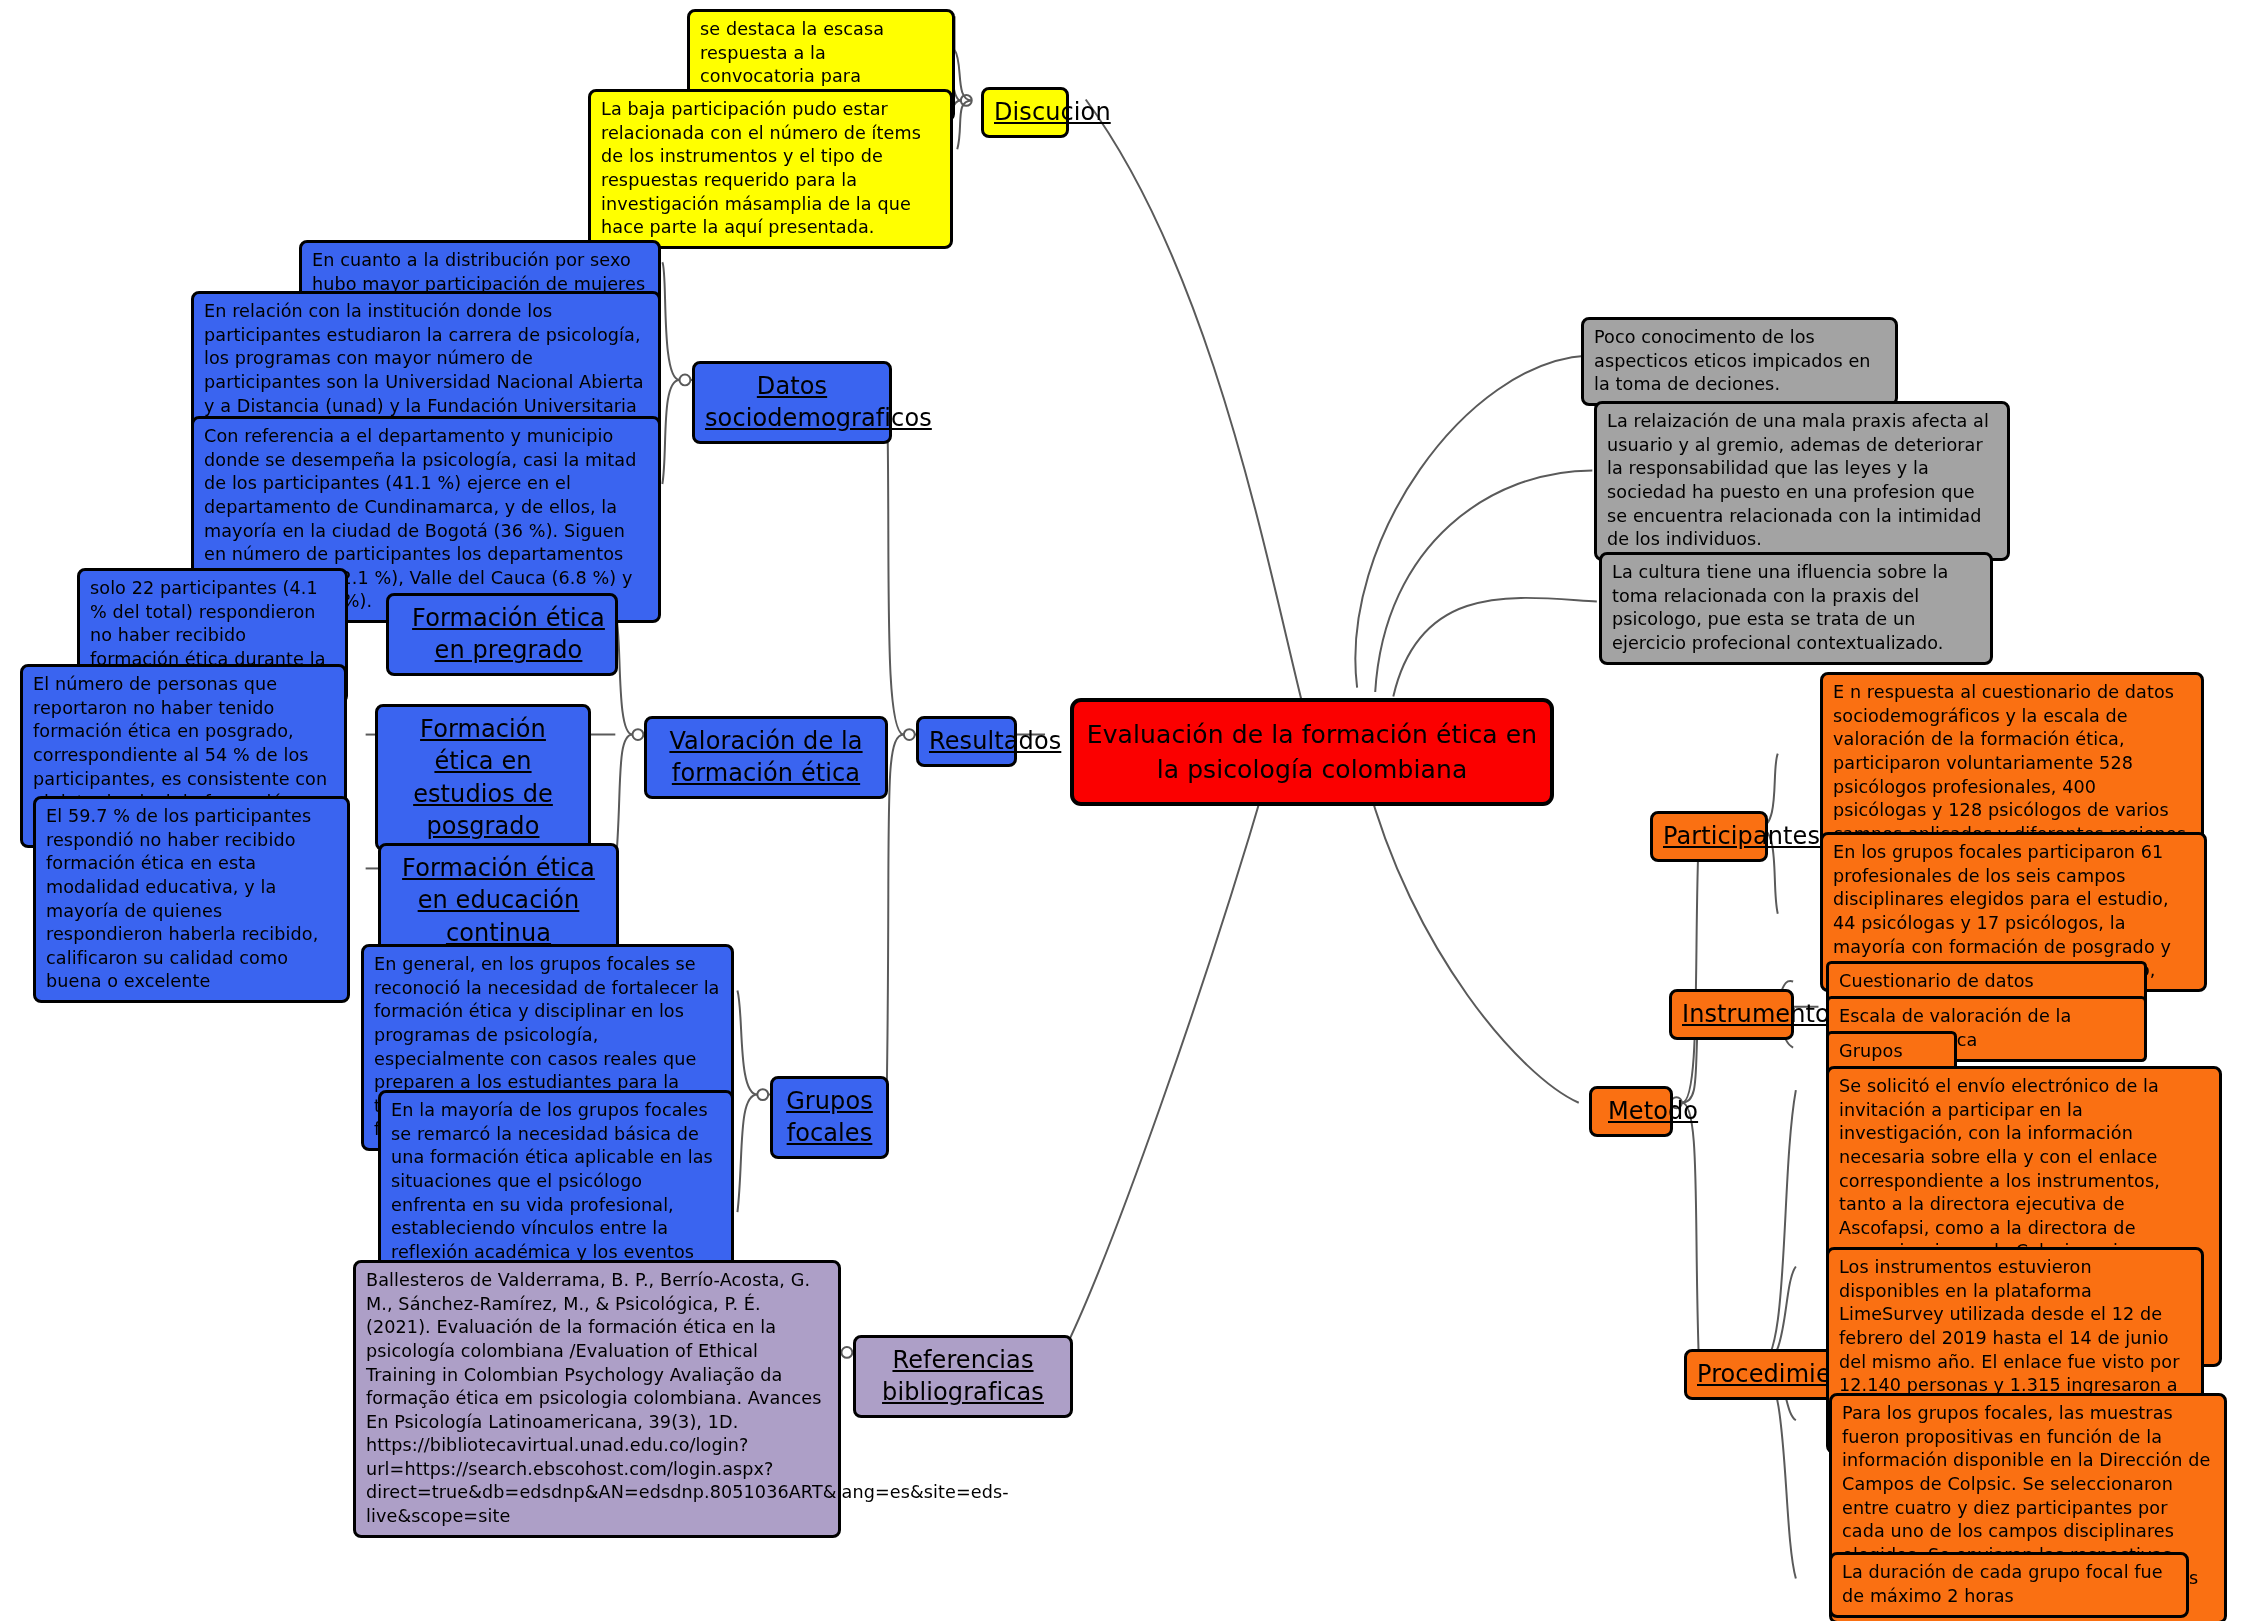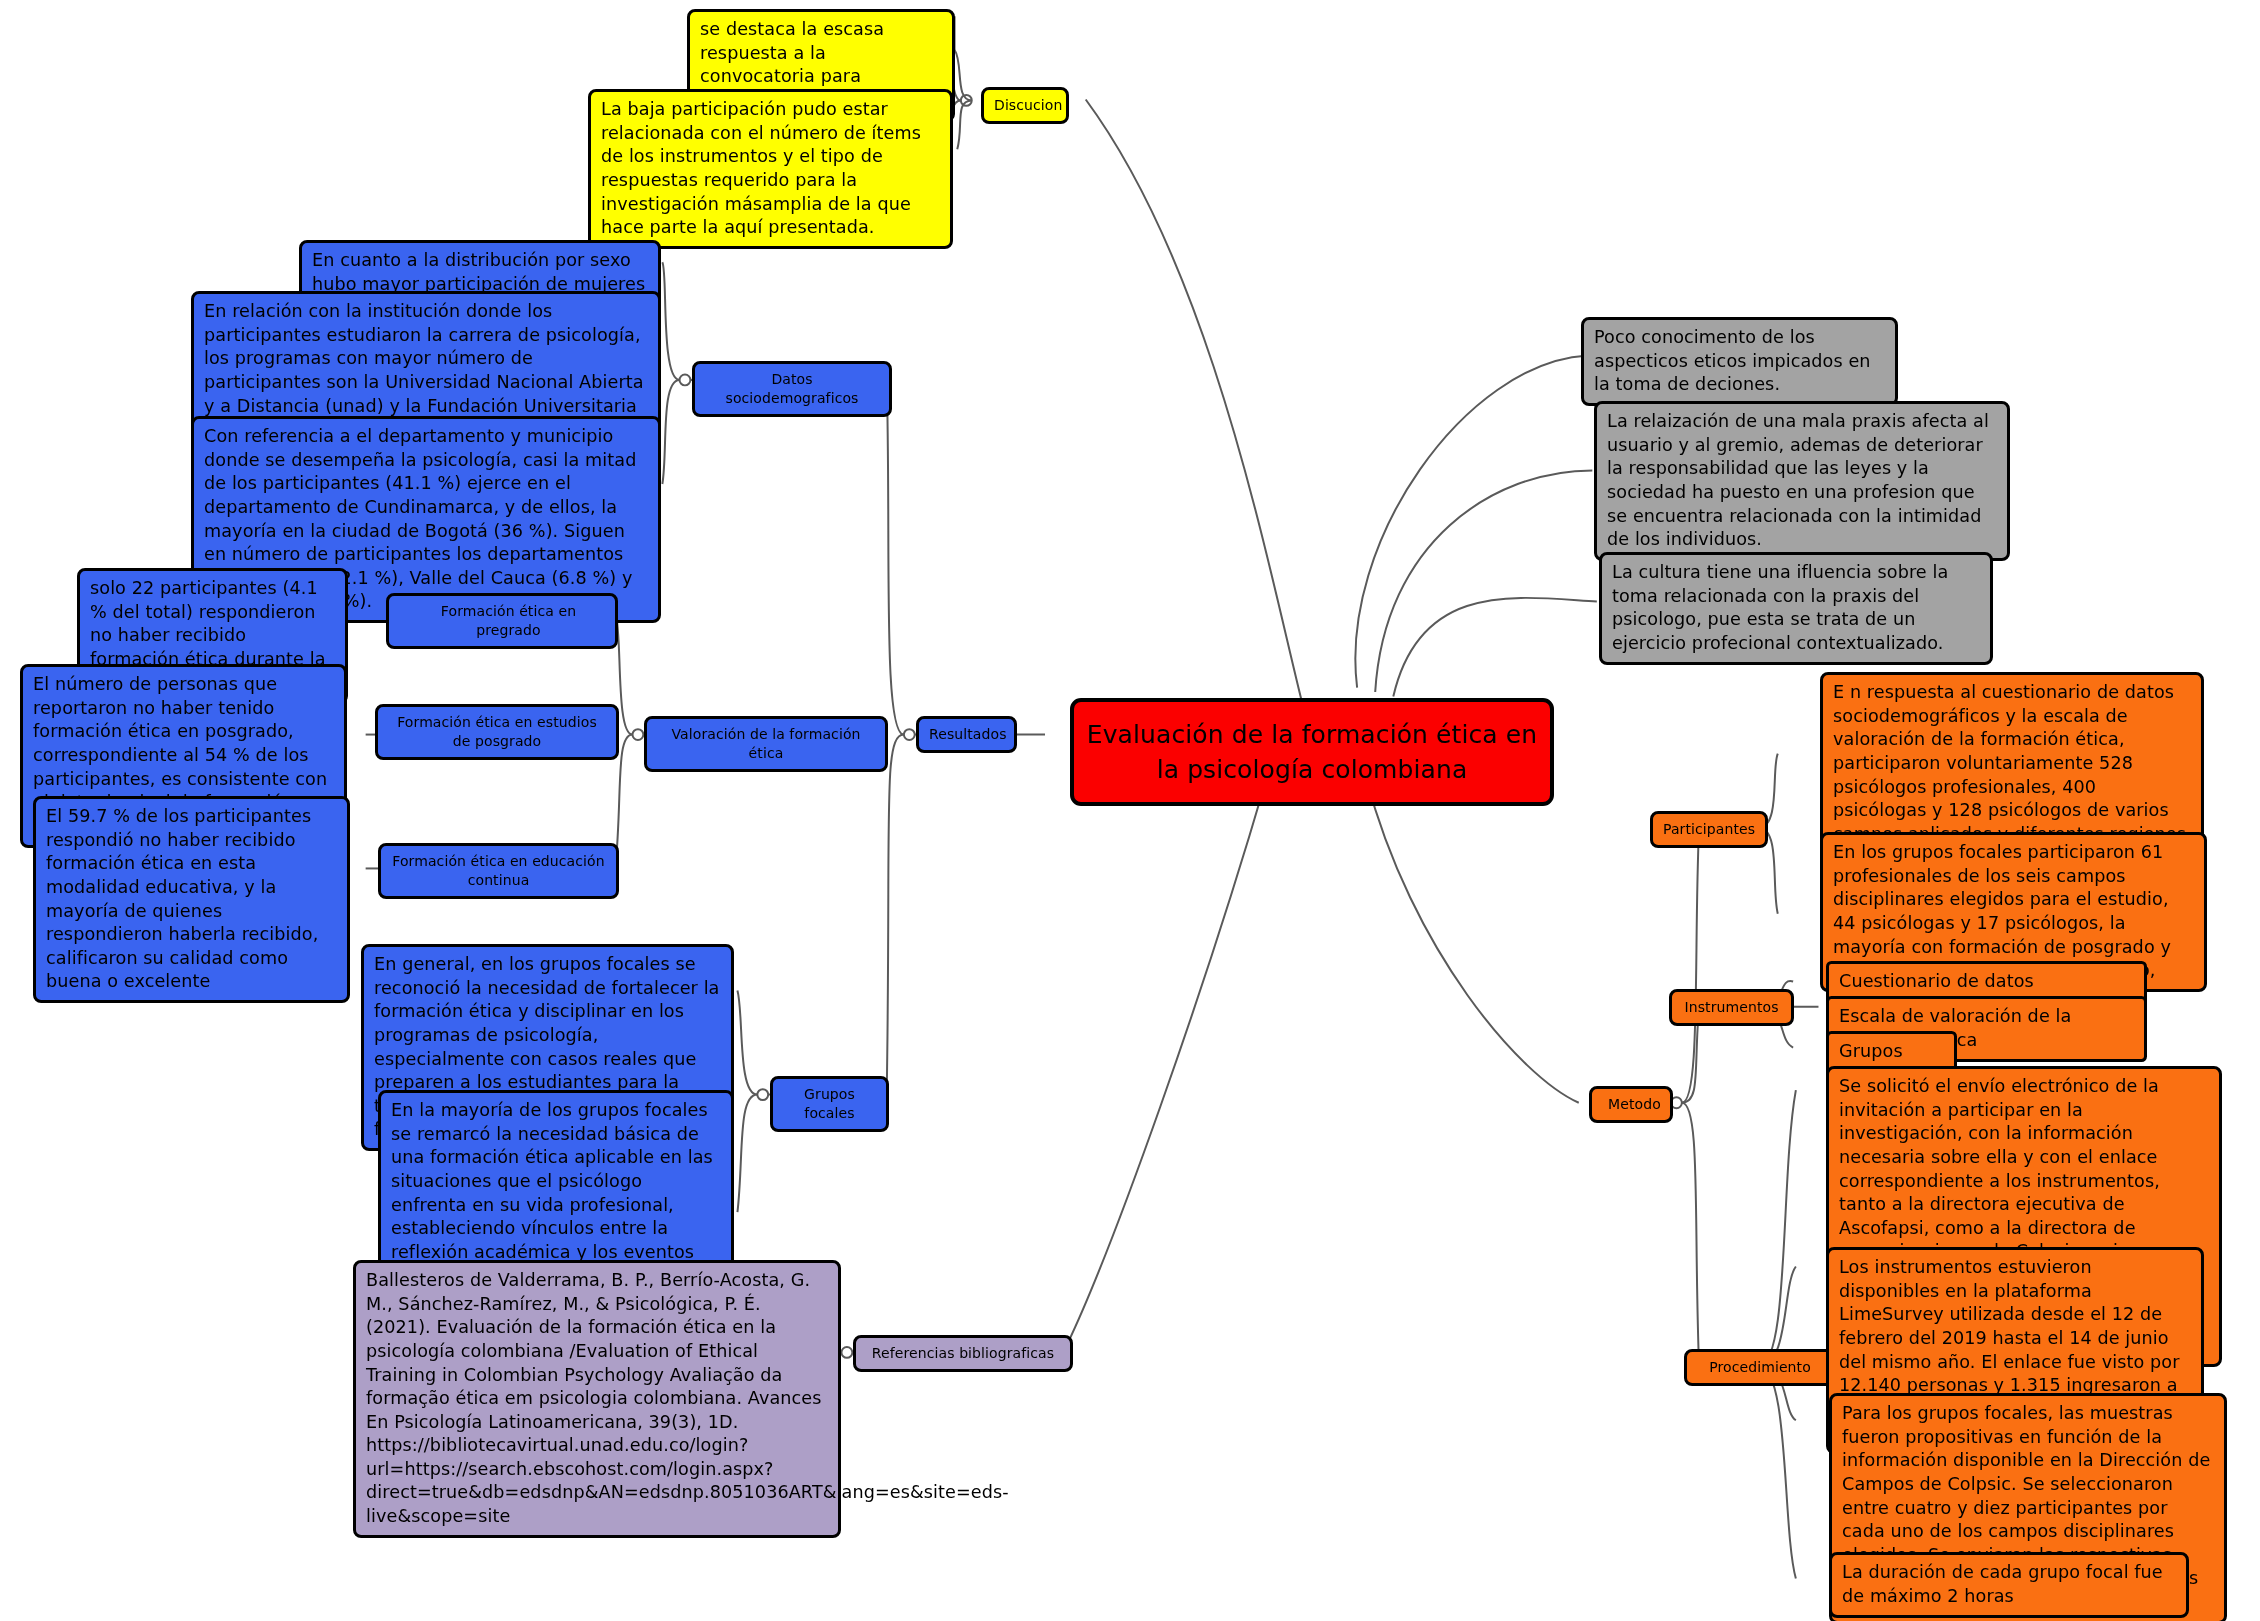--- a/index.html
+++ b/index.html
@@ -57,21 +57,21 @@
     border: 4.5px solid #000000;
     border-radius: 11px;
     text-align: center;
     font-size: 25px;
     line-height: 1.42;
     padding: 14.5px 12.7px;
   }
   .lbl { text-align: center; }
   .tleft { text-align: left; }
   .f19 { font-size: 17.6px; }
-  .f20 { font-size: 14px; }
+  .f20 { font-size: 24px; text-decoration: underline; }
 </style>
 </head>
 <body>
 
 <div id="canvas">
 
   <svg class="links" viewBox="0 0 2499 1793">
 
     <path d="M1440,780 C1400,620 1340,300 1200,110"></path>
 
@@ -169,21 +169,21 @@
   <div class="node blue tleft f19" style="left:299px; top:240px; width:362px;">En cuanto a la distribución por sexo hubo mayor participación de mujeres con 75.8 %</div>
 
   <div class="node blue tleft f19" style="left:191px; top:291px; width:470px;">En relación con la institución donde los participantes estudiaron la carrera de psicología, los programas con mayor número de participantes son la Universidad Nacional Abierta y a Distancia (unad) y la Fundación Universitaria Konrad Lorenz, con 48 y 45, respectivamente</div>
 
   <div class="node blue tleft f19" style="left:191px; top:416px; width:470px;">Con referencia a el departamento y municipio donde se desempeña la psicología, casi la mitad de los participantes (41.1 %) ejerce en el departamento de Cundinamarca, y de ellos, la mayoría en la ciudad de Bogotá (36 %). Siguen en número de participantes los departamentos de Antioquia (12.1 %), Valle del Cauca (6.8 %) y Santander (5.7 %).</div>
 
   <div class="node blue lbl f20" style="left:644px; top:716px; width:244px;">Valoración de la formación ética</div>
 
   <div class="node blue lbl f20" style="left:386px; top:593px; width:232px;padding-left:23px;">Formación ética en pregrado</div>
 
-  <div class="node blue lbl f20" style="left:375px; top:704px; width:244px;">Formación ética en estudios de posgrado</div>
+  <div class="node blue lbl f20" style="left:375px; top:704px; width:216px;">Formación ética en estudios de posgrado</div>
 
   <div class="node blue lbl f20" style="left:378px; top:843px; width:241px;">Formación ética en educación continua</div>
 
   <div class="node blue tleft f19" style="left:77px; top:568px; width:271px;">solo 22 participantes (4.1 % del total) respondieron no haber recibido formación ética durante la carrera de psicología.</div>
 
   <div class="node blue tleft f19" style="left:20px; top:664px; width:327px;">El número de personas que reportaron no haber tenido formación ética en posgrado, correspondiente al 54 % de los participantes, es consistente con el dato de nivel de formación, presentado anteriormente.</div>
 
   <div class="node blue tleft f19" style="left:33px; top:796px; width:317px;">El 59.7 % de los participantes respondió no haber recibido formación ética en esta modalidad educativa, y la mayoría de quienes respondieron haberla recibido, calificaron su calidad como buena o excelente</div>
 
   <div class="node blue lbl f20" style="left:770px; top:1076px; width:119px;">Grupos focales</div>

